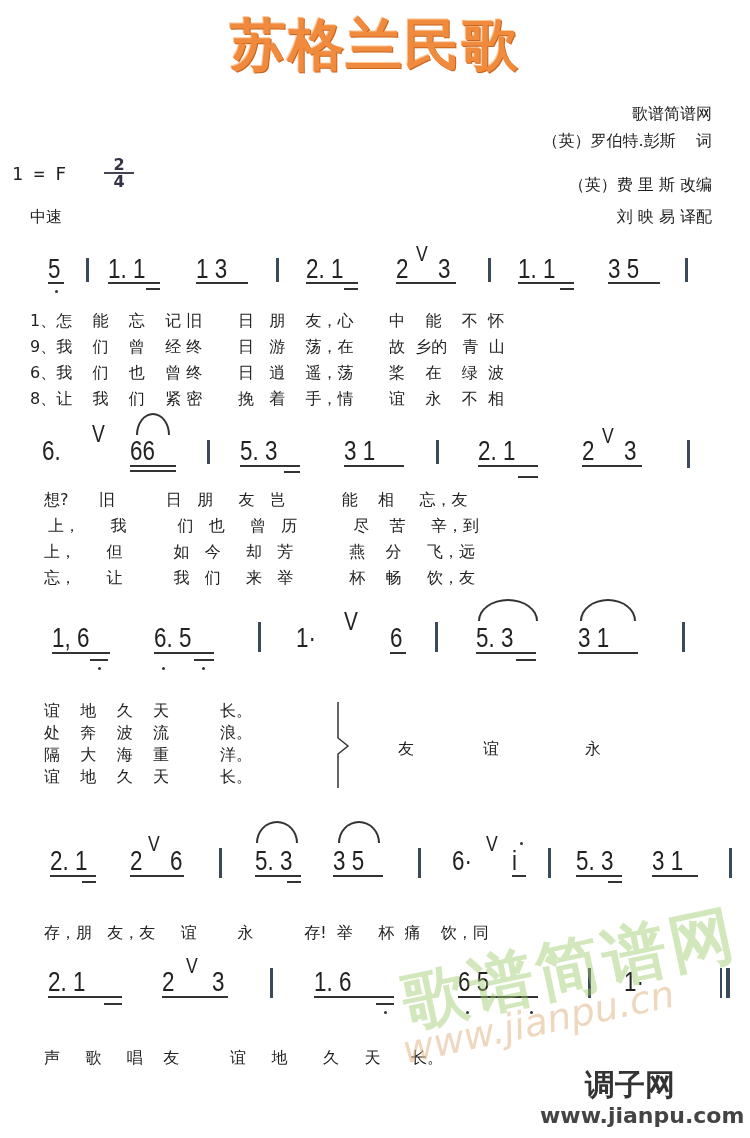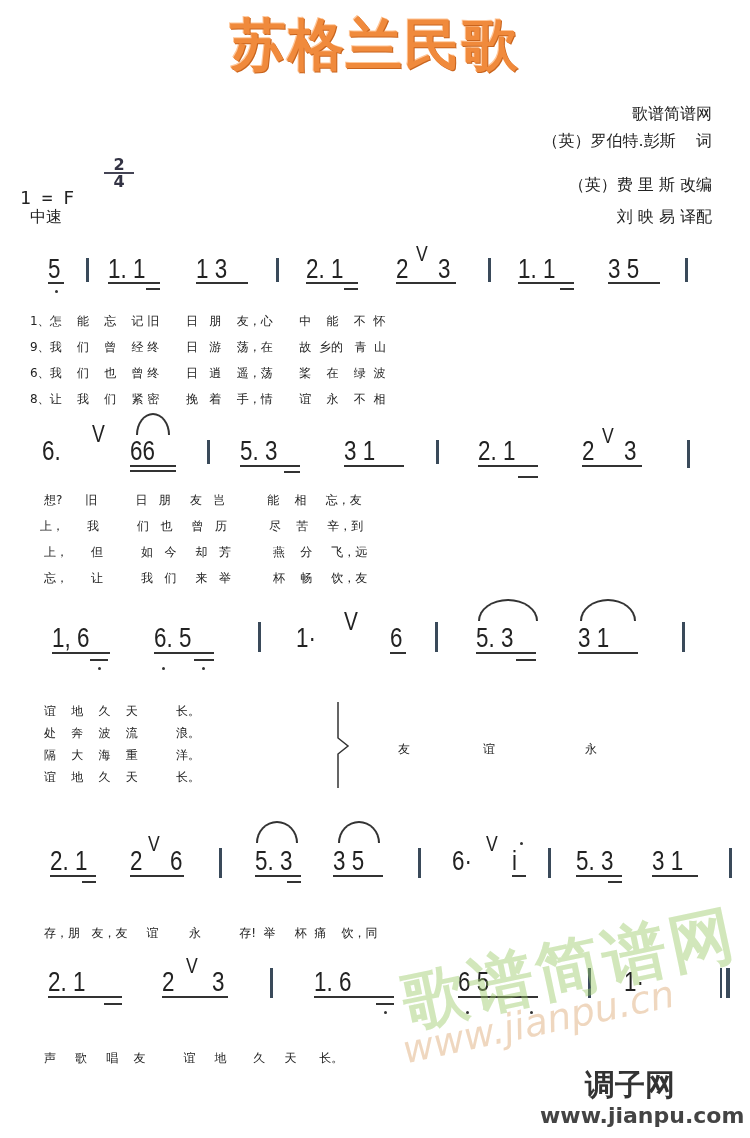--- a/index.html
+++ b/index.html
@@ -1,30 +1,30 @@
 <!DOCTYPE html>
 <html><head>
 <meta charset="utf-8">
 <style>
   html,body{margin:0;padding:0;background:#fff;}
   body{width:750px;height:1138px;position:relative;overflow:hidden;font-family:"DejaVu Sans",sans-serif;color:#222;}
   .abs{position:absolute;}
   .title{left:0;width:750px;top:8px;text-align:center;font-size:56px;font-weight:bold;color:#f08a3c;letter-spacing:2px;
          text-shadow:1px 1px 0 #c8641e,-1px -1px 0 #ffc79a;font-family:"DejaVu Sans",sans-serif;}
   .credit{right:38px;font-size:16px;color:#222;text-align:right;white-space:pre;}
-  .key{left:20px;top:163px;font-size:18px;font-family:"DejaVu Sans Mono",monospace;margin-top:24px;}
+  .key{left:12px;top:163px;font-size:18px;font-family:"DejaVu Sans Mono",monospace;}
   .meter{left:104px;top:158px;width:30px;text-align:center;font-size:16px;font-weight:bold;color:#334;line-height:13px;}
   .meter .bar{height:2px;background:#445;margin:1px 0;}
   .tempo{left:30px;top:207px;font-size:16px;}
   .n{font-family:"Liberation Sans Narrow","Liberation Sans",sans-serif;font-size:28px;color:#222;position:absolute;transform:scaleX(0.8);transform-origin:left top;line-height:32px;}
   .bl{position:absolute;width:3px;background:#3a4a5a;}
   .ul{position:absolute;height:2px;background:#333;}
   .dot{position:absolute;width:3px;height:3px;border-radius:50%;background:#333;}
   .slur{position:absolute;border:2px solid #333;border-bottom:none;border-radius:50% 50% 0 0/100% 100% 0 0;}
-  .ly{position:absolute;font-size:12px;color:#222;white-space:pre;line-height:26px;letter-spacing:0;}
+  .ly{position:absolute;font-size:16px;color:#222;white-space:pre;line-height:26px;letter-spacing:0;}
   .wm1{left:400px;top:925px;font-size:64px;font-weight:bold;color:#9ccb6a;opacity:0.45;transform:rotate(-12deg);letter-spacing:4px;}
   .wm2{left:400px;top:1000px;font-size:38px;font-style:italic;color:#e0b080;opacity:0.5;transform:rotate(-12deg);}
   .wm3{left:585px;top:1065px;font-size:30px;font-weight:bold;color:#333;}
   .wm4{left:540px;top:1103px;font-size:22px;font-weight:bold;color:#444;}
 </style>
 </head>
 <body>
 
 <div class="abs title">苏格兰民歌</div>
 
@@ -99,21 +99,21 @@
   <div class="ul" style="left:518px;top:476px;width:20px"></div>
   <span class="n" style="left:582px;top:435px">2</span>
   <span class="n" style="left:602px;top:420px;font-size:22px">V</span>
   <span class="n" style="left:624px;top:435px">3</span>
   <div class="ul" style="left:582px;top:465px;width:60px"></div>
   <div class="bl" style="left:687px;top:440px;height:28px"></div>
 </div>
 
 <div>
   <div class="ly" style="left:44px;top:487px">想?      旧          日   朋     友   岂           能    相     忘，友</div>
-  <div class="ly" style="left:40px;top:513px">上，      我          们   也     曾   历           尽    苦     辛，到</div>
+  <div class="ly" style="left:48px;top:513px">上，      我          们   也     曾   历           尽    苦     辛，到</div>
   <div class="ly" style="left:44px;top:539px">上，      但          如   今     却   芳           燕    分     飞，远</div>
   <div class="ly" style="left:44px;top:565px">忘，      让          我   们     来   举           杯    畅     饮，友</div>
 </div>
 
 <div>
   <span class="n" style="left:52px;top:622px">1, 6</span>
   <div class="ul" style="left:52px;top:652px;width:58px"></div>
   <div class="ul" style="left:90px;top:659px;width:18px"></div>
   <div class="dot" style="left:98px;top:667px"></div>
   <span class="n" style="left:154px;top:622px">6. 5</span>

